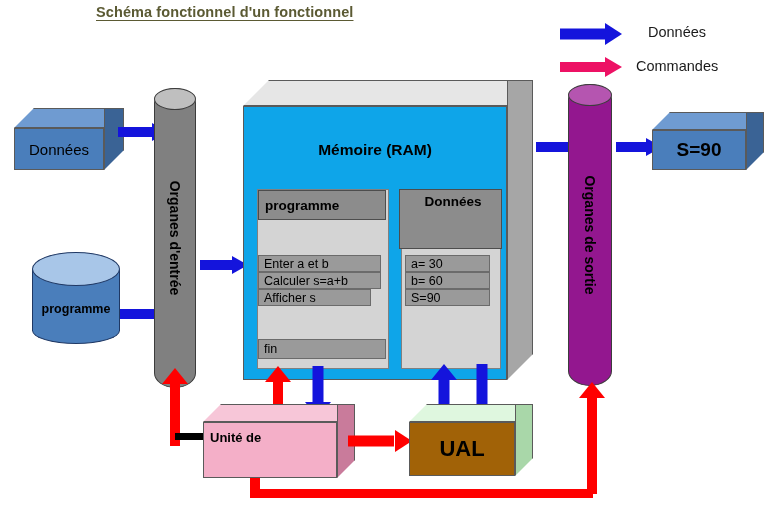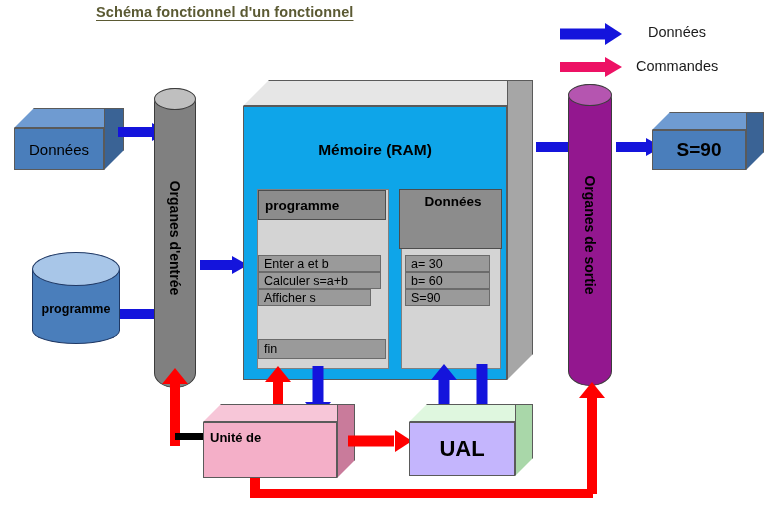--- a/index.html
+++ b/index.html
@@ -334,18 +334,18 @@
   <div class="abs arrow-r" style="left:348px; top:430px; width:64px; height:22px;">
     <div class="shaft" style="left:0; width:46px; height:11px; background:#FF0000;"></div>
     <div class="head" style="border-top-width:11px; border-bottom-width:11px; border-left:17px solid #FF0000;"></div>
   </div>
 
   <div class="box3d" style="left:409px; top:404px; width:124px; height:72px;">
     <div class="top" style="height:18px; background:#DFF7DF;
                 clip-path: polygon(18px 0, 100% 0, calc(100% - 18px) 100%, 0 100%);"></div>
     <div class="side" style="right:0; top:0; width:18px; height:100%; background:#A9D7A9;
                 clip-path: polygon(0 0, 100% 0, 100% calc(100% - 18px), 0 100%);"></div>
-    <div class="face" style="height:54px; width:106px; background:#c4b5fd;">
+    <div class="face" style="height:54px; width:106px; background:#a16207;">
       <span style="font-size:22px; font-weight:bold; color:#000;">UAL</span>
     </div>
   </div>
 
 </div>
 
 </body></html>

